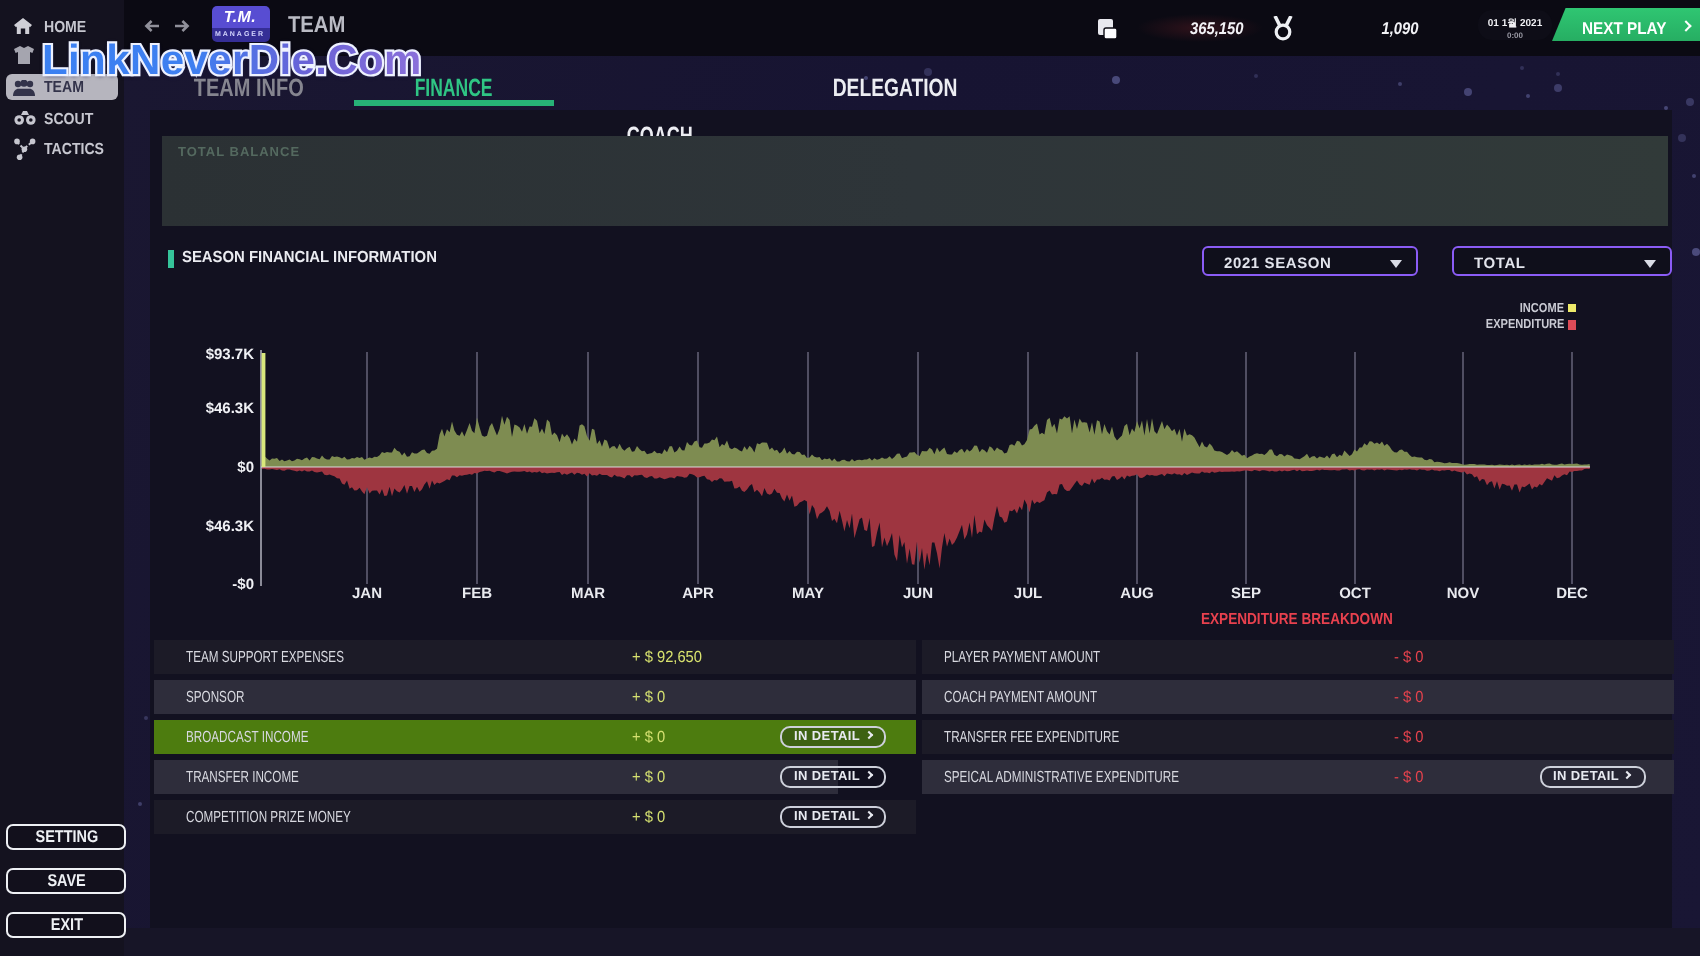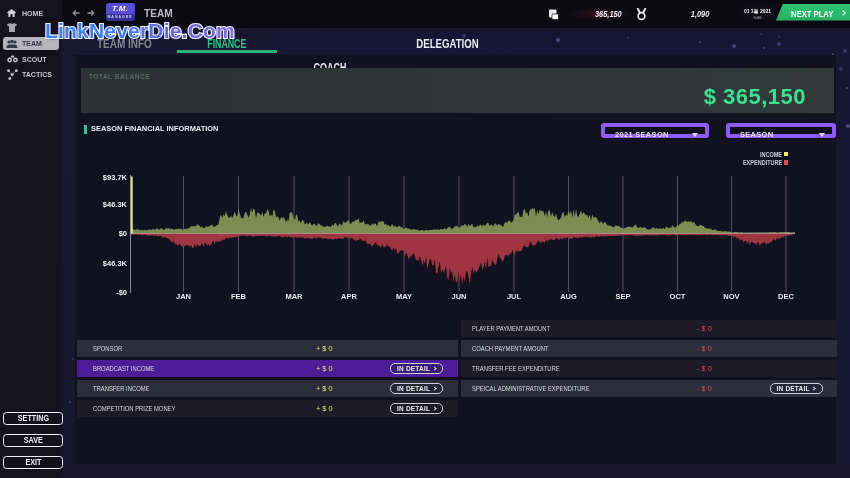--- a/index.html
+++ b/index.html
@@ -9,37 +9,37 @@
 #dots{left:0;top:0;width:2px;height:2px;border-radius:50%;box-shadow:619px 83px 0 0px rgba(125,128,195,0.53),619px 111px 0 1px rgba(125,128,195,0.31),629px 88px 0 0px rgba(125,128,195,0.31),557px 39px 0 1px rgba(125,128,195,0.49),695px 87px 0 0px rgba(125,128,195,0.37),703px 88px 0 0px rgba(125,128,195,0.30),778px 36px 0 0px rgba(125,128,195,0.26),681px 104px 0 1px rgba(125,128,195,0.35),782px 79px 0 0px rgba(125,128,195,0.44),432px 38px 0 0px rgba(125,128,195,0.45),847px 125px 0 1px rgba(125,128,195,0.50),536px 102px 0 0px rgba(125,128,195,0.40),459px 103px 0 0px rgba(125,128,195,0.37),592px 121px 0 0px rgba(125,128,195,0.50),519px 118px 0 0px rgba(125,128,195,0.27),840px 68px 0 1px rgba(125,128,195,0.27),513px 94px 0 0px rgba(125,128,195,0.35),569px 122px 0 0px rgba(125,128,195,0.48),486px 97px 0 0px rgba(125,128,195,0.25),763px 47px 0 0px rgba(125,128,195,0.42),643px 124px 0 0px rgba(125,128,195,0.48),699px 41px 0 0px rgba(125,128,195,0.38),430px 112px 0 1px rgba(125,128,195,0.54),557px 114px 0 0px rgba(125,128,195,0.31),846px 87px 0 0px rgba(125,128,195,0.42),844px 50px 0 1px rgba(125,128,195,0.33),568px 58px 0 0px rgba(125,128,195,0.27),517px 90px 0 0px rgba(125,128,195,0.25),585px 73px 0 0px rgba(125,128,195,0.54),778px 43px 0 1px rgba(125,128,195,0.37),494px 116px 0 0px rgba(125,128,195,0.50),733px 45px 0 1px rgba(125,128,195,0.44),512px 120px 0 1px rgba(125,128,195,0.51),463px 35px 0 1px rgba(125,128,195,0.28),832px 53px 0 0px rgba(125,128,195,0.46),606px 116px 0 1px rgba(125,128,195,0.40),503px 98px 0 0px rgba(125,128,195,0.27),630px 92px 0 0px rgba(125,128,195,0.43),547px 117px 0 0px rgba(125,128,195,0.31),459px 69px 0 0px rgba(125,128,195,0.32),129px 388px 0 0px rgba(125,128,195,0.34),99px 358px 0 0px rgba(125,128,195,0.31),305px 430px 0 0px rgba(125,128,195,0.35),280px 460px 0 0px rgba(125,128,195,0.32),321px 465px 0 1px rgba(125,128,195,0.21),92px 349px 0 0px rgba(125,128,195,0.28),430px 350px 0 1px rgba(125,128,195,0.34),81px 462px 0 0px rgba(125,128,195,0.38),355px 459px 0 1px rgba(125,128,195,0.29),238px 350px 0 0px rgba(125,128,195,0.41),380px 414px 0 0px rgba(125,128,195,0.36),203px 342px 0 0px rgba(125,128,195,0.22),298px 469px 0 1px rgba(125,128,195,0.42),186px 461px 0 0px rgba(125,128,195,0.37),226px 449px 0 1px rgba(125,128,195,0.22),76px 418px 0 0px rgba(125,128,195,0.32),414px 355px 0 1px rgba(125,128,195,0.39),401px 373px 0 0px rgba(125,128,195,0.20),117px 420px 0 0px rgba(125,128,195,0.33),306px 397px 0 0px rgba(125,128,195,0.42),213px 373px 0 0px rgba(125,128,195,0.36),386px 390px 0 0px rgba(125,128,195,0.35),142px 357px 0 0px rgba(125,128,195,0.29),325px 464px 0 0px rgba(125,128,195,0.27),106px 401px 0 0px rgba(125,128,195,0.43),205px 408px 0 1px rgba(125,128,195,0.37),371px 468px 0 0px rgba(125,128,195,0.31),367px 376px 0 1px rgba(125,128,195,0.35),324px 414px 0 1px rgba(125,128,195,0.28),72px 358px 0 0px rgba(125,128,195,0.31),346px 375px 0 0px rgba(125,128,195,0.39),424px 355px 0 1px rgba(125,128,195,0.23),304px 445px 0 1px rgba(125,128,195,0.44),137px 447px 0 1px rgba(125,128,195,0.26),69px 401px 0 0px rgba(125,128,195,0.38),242px 373px 0 0 rgba(125,128,195,0.26),806px 250px 0 0 rgba(125,128,195,0.35),190px 403px 0 0 rgba(125,128,195,0.29),240px 211px 0 0 rgba(125,128,195,0.33),369px 228px 0 0 rgba(125,128,195,0.19),760px 33px 0 0 rgba(125,128,195,0.26),576px 251px 0 0 rgba(125,128,195,0.31),334px 174px 0 0 rgba(125,128,195,0.35),142px 411px 0 0 rgba(125,128,195,0.31),789px 84px 0 0 rgba(125,128,195,0.20),371px 69px 0 0 rgba(125,128,195,0.21),830px 440px 0 0 rgba(125,128,195,0.20),627px 37px 0 0 rgba(125,128,195,0.25),94px 181px 0 0 rgba(125,128,195,0.23),281px 435px 0 0 rgba(125,128,195,0.19),744px 219px 0 0 rgba(125,128,195,0.16),482px 332px 0 0 rgba(125,128,195,0.33),433px 470px 0 0 rgba(125,128,195,0.33),471px 328px 0 0 rgba(125,128,195,0.24),754px 285px 0 0 rgba(125,128,195,0.29),658px 223px 0 0 rgba(125,128,195,0.26),716px 277px 0 0 rgba(125,128,195,0.18),468px 429px 0 0 rgba(125,128,195,0.20),591px 450px 0 0 rgba(125,128,195,0.32),542px 164px 0 0 rgba(125,128,195,0.18),492px 150px 0 0 rgba(125,128,195,0.25),387px 80px 0 0 rgba(125,128,195,0.15),360px 267px 0 0 rgba(125,128,195,0.16),783px 269px 0 0 rgba(125,128,195,0.35),160px 71px 0 0 rgba(125,128,195,0.18);}
 #panel{left:75px;top:55px;width:761px;height:409px;background:#121120;}
 #botstrip{left:62px;top:464px;width:788px;height:14px;background:#171527;}
 #topbar{left:0;top:0;width:850px;height:28px;background:#0b0a13;}
 #tbglow{left:555px;top:4px;width:90px;height:20px;background:radial-gradient(ellipse 45px 10px at 50% 50%,rgba(110,32,40,0.38),rgba(115,35,42,0) 70%);}
 #sidebar{left:0;top:0;width:62px;height:478px;background:#14121f;}
 .sideitem{position:absolute;left:22px;font-size:8px;font-weight:bold;color:#c6c6cf;transform:scaleX(0.88);transform-origin:0 50%;white-space:pre;}
 #teamhl{left:2.5px;top:37px;width:56px;height:13px;background:#b6b5be;border-radius:3px;}
 .sicon{position:absolute;left:7px;}
 #watermark{left:21px;top:18.5px;width:300px;height:30px;}
-#wm1,#wm2{position:absolute;left:0;top:0;font-size:21px;font-weight:bold;letter-spacing:0.2px;white-space:nowrap;margin-left:24px;}
+#wm1,#wm2{position:absolute;left:0;top:0;font-size:21px;font-weight:bold;letter-spacing:0.2px;white-space:nowrap;}
 #wm1{-webkit-text-stroke:2.2px #eef2ff;color:#fff;text-shadow:0 0 2px rgba(50,50,120,.9),0 1px 2px rgba(30,30,80,.6);}
 #wm2{background:linear-gradient(90deg,#3b80f2 0%,#3e7ff0 40%,#6a62d6 70%,#8a70da 100%);-webkit-background-clip:text;background-clip:text;color:transparent;}
 .tab{position:absolute;top:36.6px;width:104px;text-align:center;font-size:12.5px;font-weight:bold;color:#ecedf2;}
 .tab span{display:inline-block;transform-origin:50% 50%;}
 #tabinfo{left:72px;color:#85858f;}
 #tabfin{left:175px;color:#2fc584;}
 #tabcoach{left:277.5px;margin-top:24px;}
 #tabdele{left:396px;}
 #finline{left:177px;top:50px;width:100px;height:2.5px;background:#27b277;}
 #balbar{left:81px;top:67.5px;width:753px;height:45px;background:linear-gradient(90deg,#2b3134,#2e3539 50%,#313a39);}
 #ballbl{left:8px;top:5.5px;position:absolute;font-size:6.5px;font-weight:bold;color:#54695f;letter-spacing:0.5px;}
 #balval{right:28px;top:16.5px;position:absolute;font-size:22px;font-weight:bold;color:#3ddf90;letter-spacing:0.5px;}
 #secthdr{left:84px;top:123.5px;width:300px;height:12px;}
 #sectbar{position:absolute;left:0;top:1px;width:2.5px;height:9px;background:#35c49a;}
 #secttxt{position:absolute;left:7px;top:0.5px;font-size:8px;font-weight:bold;color:#eaebf0;transform:scaleX(0.93);transform-origin:0 50%;}
-.dd{position:absolute;top:122.5px;height:15px;border:4px solid #8b5cf6;border-radius:3px;background:rgba(12,11,20,.35);}
+.dd{position:absolute;top:122.5px;height:15px;border:1px solid #8b5cf6;border-radius:3px;background:rgba(12,11,20,.35);}
 .dd span{position:absolute;left:10px;top:3.5px;font-size:7.5px;font-weight:bold;color:#e2e4ec;letter-spacing:0.3px;}
 .caret{position:absolute;right:7px;top:6px;width:0;height:0;border-left:3.5px solid transparent;border-right:3.5px solid transparent;border-top:4px solid #d9dce6;}
 #dd1{left:601px;width:108px;}
 #dd2{left:726px;width:110px;}
 .legrow{position:absolute;font-size:6.5px;font-weight:bold;color:#c9cad3;transform:scaleX(0.85);transform-origin:100% 50%;}
 .legsq{position:absolute;width:4.5px;height:4.5px;}
 .row{position:absolute;height:17.5px;}
 .rlbl{position:absolute;top:4px;font-size:8px;color:#d8d9e0;transform:scaleX(0.73);transform-origin:0 50%;white-space:pre;}
 .rval{position:absolute;top:4px;font-size:8px;transform:scaleX(0.92);transform-origin:0 50%;white-space:pre;}
 .detail{position:absolute;top:3px;width:53px;height:11px;border:1px solid #cdd0da;border-radius:5px;background:rgba(16,15,26,.25);font-size:6.5px;font-weight:bold;color:#e8eaf1;text-align:center;line-height:10px;letter-spacing:0.2px;}
@@ -141,33 +141,32 @@
     </div>
 
   <div class="tab" id="tabinfo"><span style="transform:scaleX(0.80)">TEAM INFO</span></div>
   <div class="tab" id="tabfin"><span style="transform:scaleX(0.70)">FINANCE</span></div>
   <div class="tab" id="tabcoach"><span style="transform:scaleX(0.72)">COACH</span></div>
   <div class="tab" id="tabdele"><span style="transform:scaleX(0.77)">DELEGATION</span></div>
   <div class="abs" id="finline"></div>
 
   <div class="abs" id="balbar">
       <span id="ballbl">TOTAL BALANCE</span>
-      <span id="balval">$ 365,150</span>
     </div>
 
   <div class="abs" id="secthdr">
       <span id="sectbar"></span>
       <span id="secttxt">SEASON FINANCIAL INFORMATION</span>
     </div>
   <div class="dd" id="dd1">
       <span>2021 SEASON</span>
       <i class="caret"></i>
     </div>
   <div class="dd" id="dd2">
-      <span>SEASON</span>
+      <span>TOTAL</span>
       <i class="caret"></i>
     </div>
 
   <div class="legrow" style="right:68px;top:150.5px">INCOME</div>
   <div class="legsq" style="left:783.5px;top:151.5px;background:#eeea6a"></div>
   <div class="legrow" style="right:68px;top:159px">EXPENDITURE</div>
   <div class="legsq" style="left:783.5px;top:160px;background:#dd4b58"></div>
 
   <svg class="abs" style="left:0;top:0" width="850" height="478" viewBox="0 0 850 478">
     <line x1="183.5" y1="176" x2="183.5" y2="292" stroke="#504e62" stroke-width="1"></line>
@@ -199,30 +198,35 @@
       <text x="404" y="299" text-anchor="middle" font-size="7.5" font-weight="bold" fill="#e9eaef">MAY</text>
       <text x="459" y="299" text-anchor="middle" font-size="7.5" font-weight="bold" fill="#e9eaef">JUN</text>
       <text x="514" y="299" text-anchor="middle" font-size="7.5" font-weight="bold" fill="#e9eaef">JUL</text>
       <text x="568.5" y="299" text-anchor="middle" font-size="7.5" font-weight="bold" fill="#e9eaef">AUG</text>
       <text x="623" y="299" text-anchor="middle" font-size="7.5" font-weight="bold" fill="#e9eaef">SEP</text>
       <text x="677.5" y="299" text-anchor="middle" font-size="7.5" font-weight="bold" fill="#e9eaef">OCT</text>
       <text x="731.5" y="299" text-anchor="middle" font-size="7.5" font-weight="bold" fill="#e9eaef">NOV</text>
       <text x="786" y="299" text-anchor="middle" font-size="7.5" font-weight="bold" fill="#e9eaef">DEC</text>
   </svg>
 
+  <div class="bhdr" id="ebhdr"><span>EXPENDITURE BREAKDOWN</span></div>
+  <div class="row" style="left:77px;top:319.5px;width:381px;background:#1c1b27">
+      <span class="rlbl" style="left:16px">TEAM SUPPORT EXPENSES</span>
+      <span class="rval" style="left:239px;color:#d8e26e">+ $ 92,650</span>
+    </div>
     <div class="row" style="left:77px;top:339.5px;width:381px;background:#2e2d3b">
       <span class="rlbl" style="left:16px">SPONSOR</span>
       <span class="rval" style="left:239px;color:#d4e070">+ $ 0</span>
     </div>
-    <div class="row" style="left:77px;top:359.5px;width:381px;background:#4c1d95">
+    <div class="row" style="left:77px;top:359.5px;width:381px;background:#4d7c0f">
       <span class="rlbl" style="left:16px">BROADCAST INCOME</span>
       <span class="rval" style="left:239px;color:#d4e070">+ $ 0</span>
       <span class="detail" style="left:313px">IN DETAIL <i class="chev"></i></span>
     </div>
-    <div class="row" style="left:77px;top:379.5px;width:381px;background:#2e2d3b">
+    <div class="row" style="left:77px;top:379.5px;width:342px;background:#2e2d3b">
       <span class="rlbl" style="left:16px">TRANSFER INCOME</span>
       <span class="rval" style="left:239px;color:#d4e070">+ $ 0</span>
       <span class="detail" style="left:313px">IN DETAIL <i class="chev"></i></span>
     </div>
     <div class="row" style="left:77px;top:399.5px;width:381px;background:#1c1b27">
       <span class="rlbl" style="left:16px">COMPETITION PRIZE MONEY</span>
       <span class="rval" style="left:239px;color:#d4e070">+ $ 0</span>
       <span class="detail" style="left:313px">IN DETAIL <i class="chev"></i></span>
     </div>
     <div class="row" style="left:460.5px;top:319.5px;width:376px;background:#1c1b27">

